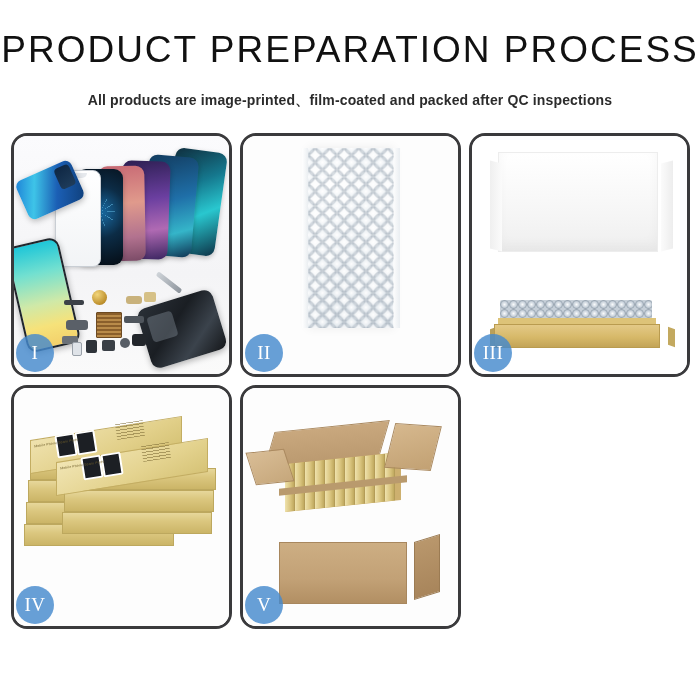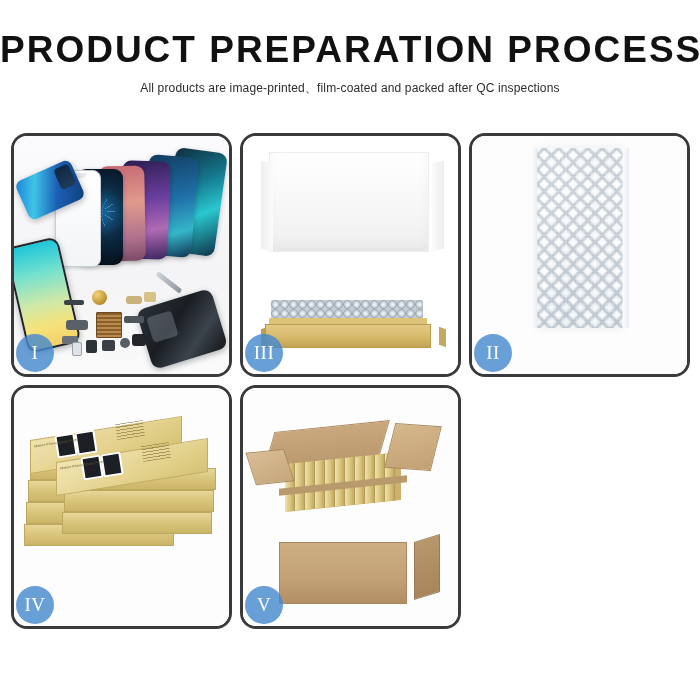--- a/index.html
+++ b/index.html
@@ -27,32 +27,32 @@
     left: 0;
     top: 0;
     width: 700px;
     text-align: center;
   }
   .title {
     margin: 0;
     padding-top: 30px;
     font-family: "Liberation Sans", sans-serif;
     font-size: 37px;
-    font-weight: bold;
+    font-weight: normal;
     letter-spacing: 2.0px;
     color: #111111;
     line-height: 1.1;
     white-space: nowrap;
   }
   .subtitle {
-    margin: 0;
+    margin: 12px;
     padding-top: 9px;
     font-family: "Liberation Sans", sans-serif;
-    font-size: 12px;
-    font-weight: normal;
+    font-size: 14px;
+    font-weight: bold;
     letter-spacing: 0.15px;
     color: #2b2b2b;
     white-space: nowrap;
   }
 
   
   .grid {
     position: absolute;
     left: 11px;
     top: 133px;
@@ -543,42 +543,42 @@
           <span class="part sim"></span>
           <span class="part cam"></span>
           <span class="part screwdriver"></span>
         </div>
       </div>
       <div class="badge">I</div>
     </div>
 
     <div class="panel">
       <div class="panel-stage">
+        <div class="p2-bg"></div>
+        <div class="bubble-sheet">
+          <span class="bubble-edgeL"></span>
+          <span class="bubble-edgeR"></span>
+        </div>
+      </div>
+      <div class="badge">II</div>
+    </div>
+
+    <div class="panel">
+      <div class="panel-stage">
         <div class="p3-bg"></div>
         <div class="box3-lid"></div>
         <div class="box3-lid-left"></div>
         <div class="box3-lid-right"></div>
         <div class="box3-inner-bubble"></div>
         <div class="box3-base-top"></div>
         <div class="box3-tab-l"></div>
         <div class="box3-tab-r"></div>
         <div class="box3-base-front"></div>
       </div>
       <div class="badge">III</div>
-    </div>
-
-    <div class="panel">
-      <div class="panel-stage">
-        <div class="p2-bg"></div>
-        <div class="bubble-sheet">
-          <span class="bubble-edgeL"></span>
-          <span class="bubble-edgeR"></span>
-        </div>
-      </div>
-      <div class="badge">II</div>
     </div>
 
     <div class="panel">
       <div class="panel-stage">
         <div class="p4-bg"></div>
         <div class="stack">
           <span class="slab s1"></span>
           <span class="slab s2"></span>
           <span class="slab s3"></span>
           <span class="slab s4"></span>

